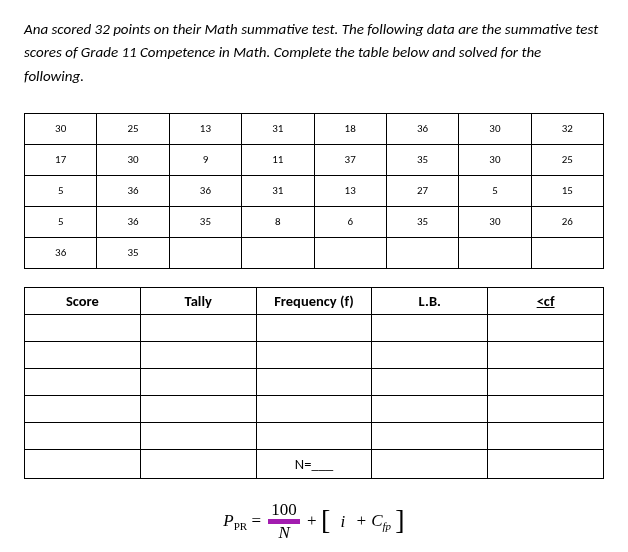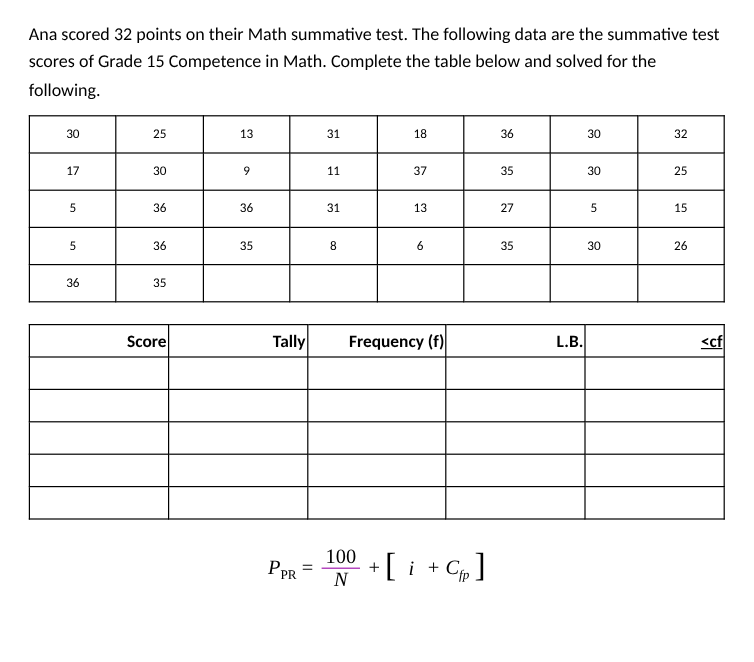--- a/index.html
+++ b/index.html
@@ -7,21 +7,22 @@
     padding: 18px 24px;
     font-family: Calibri, "Segoe UI", Arial, sans-serif;
     font-size: 15px;
     color: #000;
     width: 628px;
     box-sizing: border-box;
     background: #fff;
   }
   .intro {
     line-height: 1.55;
-    margin-bottom: 8px;
+    margin-bottom: 25px;
+    font-style: italic;
   }
   table {
     border-collapse: collapse;
     width: 100%;
     table-layout: fixed;
   }
   td, th {
     border: 1px solid #000;
     text-align: center;
     vertical-align: middle;
@@ -29,21 +30,20 @@
   .data-table td {
     height: 28px;
     font-size: 11px;
   }
   .freq-table th, .freq-table td {
     height: 24px;
     font-size: 14.5px;
   }
   .freq-table th {
     font-weight: bold;
-    text-align: right;
   }
   .tables-gap {
     height: 18px;
   }
   .nrow td {
     height: 26px;
   }
   .formula {
     margin-top: 22px;
     text-align: center;
@@ -55,21 +55,21 @@
     vertical-align: sub;
   }
   .frac {
     display: inline-block;
     vertical-align: middle;
     text-align: center;
     margin: 0 3px;
   }
   .frac .num {
     display: block;
-    border-bottom: 1px solid #a21caf;
+    border-bottom: 5px solid #a21caf;
     padding: 0 3px;
     line-height: 1.1;
   }
   .frac .den {
     display: block;
     padding: 0 3px;
     line-height: 1.1;
     font-style: italic;
   }
   .bigbracket {
@@ -80,21 +80,21 @@
     top: -2px;
   }
   .ital { font-style: italic; }
   .cf-header { text-decoration: underline;}
 </style>
 </head>
 <body>
 
 <div class="intro">
   <span>Ana scored 32 points on their Math summative test. The following data are the summative test</span><br>
-  <span>scores of Grade 15 Competence in Math. Complete the table below and solved for the</span><br>
+  <span>scores of Grade 11 Competence in Math. Complete the table below and solved for the</span><br>
   <span>following.</span>
 </div>
 
 <table class="data-table">
   <tbody id="data-body">
       <tr>
         <td>30</td>
         <td>25</td>
         <td>13</td>
         <td>31</td>
@@ -187,20 +187,27 @@
         <td></td>
         <td></td>
       </tr>
     <tr>
         <td></td>
         <td></td>
         <td></td>
         <td></td>
         <td></td>
       </tr>
+    <tr class="nrow">
+      <td></td>
+        <td></td>
+      <td>N=___</td>
+      <td></td>
+        <td></td>
+    </tr>
   </tbody>
 </table>
 
 <div class="formula">
   <span class="ital">P</span><span class="sub">PR</span>
   <span> = </span>
   <span class="frac">
     <span class="num">100</span>
     <span class="den">N</span>
   </span>

